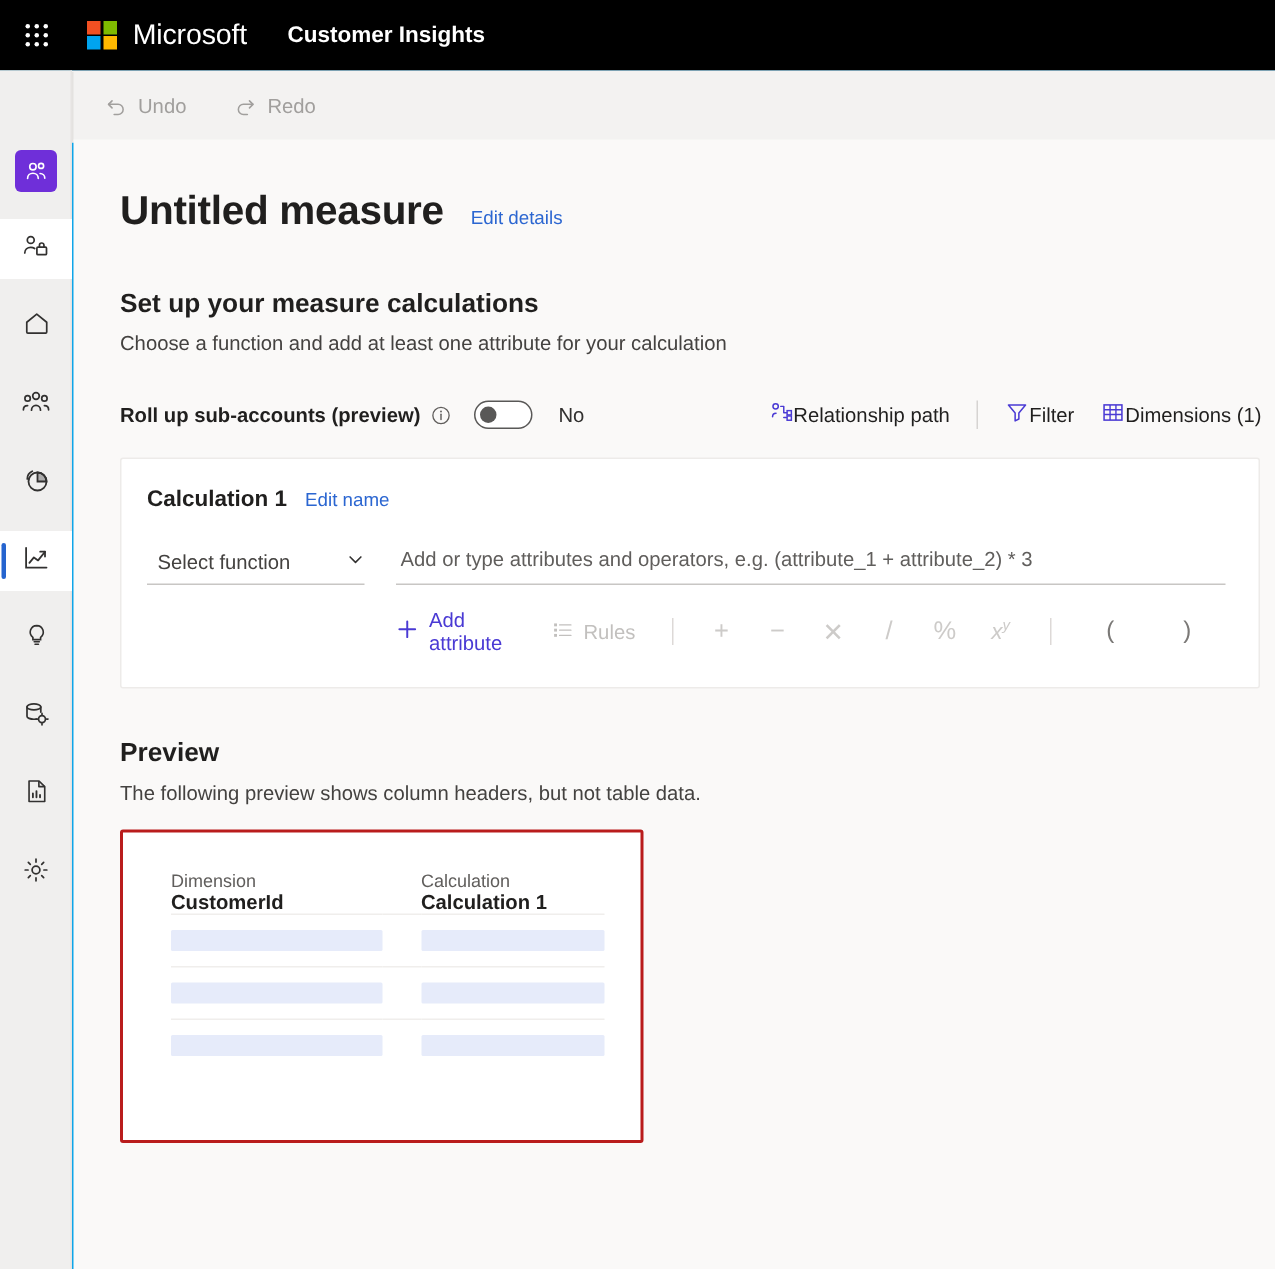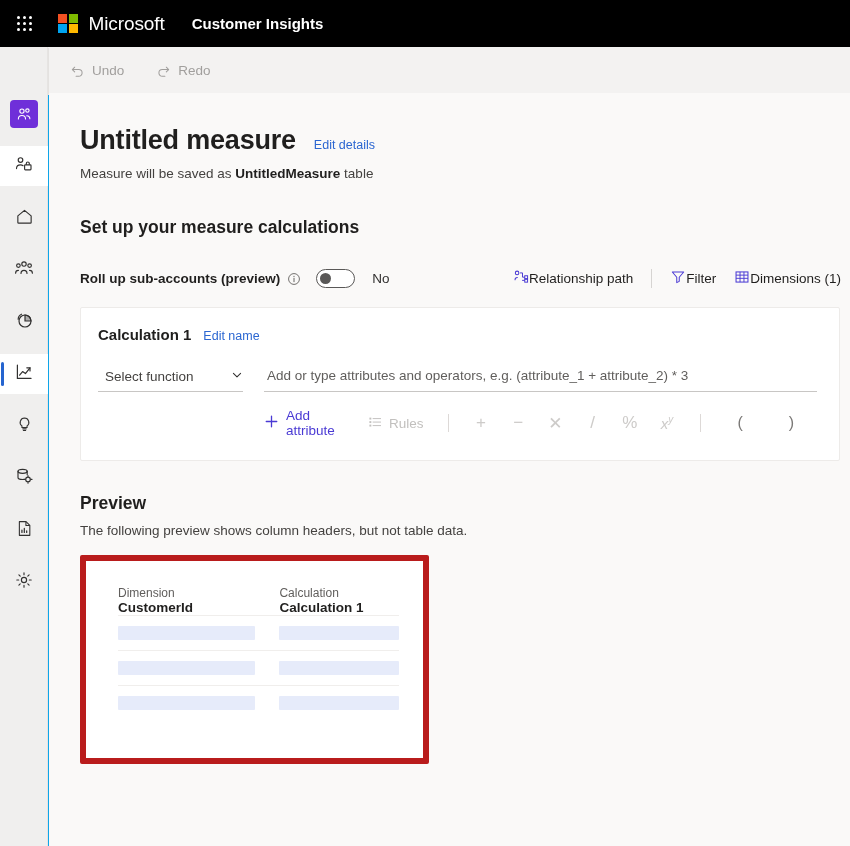--- a/index.html
+++ b/index.html
@@ -172,21 +172,21 @@
   }
   .op-btn.paren { color: #7b7977; font-size: 16px; margin: 0 14px; }
   .op-btn.pow { font-style: italic; font-size: 15px; }
   .op-btn.pow sup { font-size: 10px; }
 
   
   .preview-title { font-size: 17.5px; font-weight: bold; color: #201f1e; margin-top: 32px; }
   .preview-sub { font-size: 13.5px; color: #444240; margin-top: 9px; }
   .preview-card {
     margin-top: 17px; width: 349px; height: 209px; background: #ffffff;
-    border: 6px solid #b91c1c; border-radius: 2px; padding: 25px 24px 0 32px;
+    border: 2px solid #b91c1c; border-radius: 2px; padding: 25px 24px 0 32px;
   }
   .ptable { width: 100%; border-collapse: collapse; }
   .ptable td { padding: 0; }
   .col-kind { font-size: 12px; color: #605e5c; padding-bottom: 10px; }
   .col-name { font-size: 13.5px; font-weight: bold; color: #201f1e; padding-bottom: 13px; }
   .prow { border-top: 1px solid #f0eeec; }
   .prow td { padding: 10px 0; }
   .skel { height: 14px; background: #e6ebfa; border-radius: 1px; }
   .c1 { width: 158px; }
   .c2 { width: 135px; }
@@ -355,25 +355,23 @@
   </div>
 
   <div class="main">
     <div class="content">
 
       <div class="page-title-row">
         <div class="page-title">Untitled measure</div>
         <div class="link">Edit details</div>
       </div>
 
-      <div class="subtitle">
-        <span>Measure will be saved as </span><b>UntitledMeasure</b><span> table</span>
-      </div>
 
       <div class="section-title">Set up your measure calculations</div>
+      <div class="section-sub">Choose a function and add at least one attribute for your calculation</div>
 
       <div class="options-row">
         <div class="rollup">
           <span class="rollup-label">Roll up sub-accounts (preview)</span>
           <span class="info-icon">
             <svg width="14" height="14" viewBox="0 0 16 16" fill="none">
               <circle cx="8" cy="8" r="6.2" stroke="#605e5c" stroke-width="1"></circle>
               <path d="M8 7.1v4" stroke="#605e5c" stroke-width="1.1" stroke-linecap="round"></path>
               <circle cx="8" cy="4.9" r="0.72" fill="#605e5c"></circle>
             </svg>

